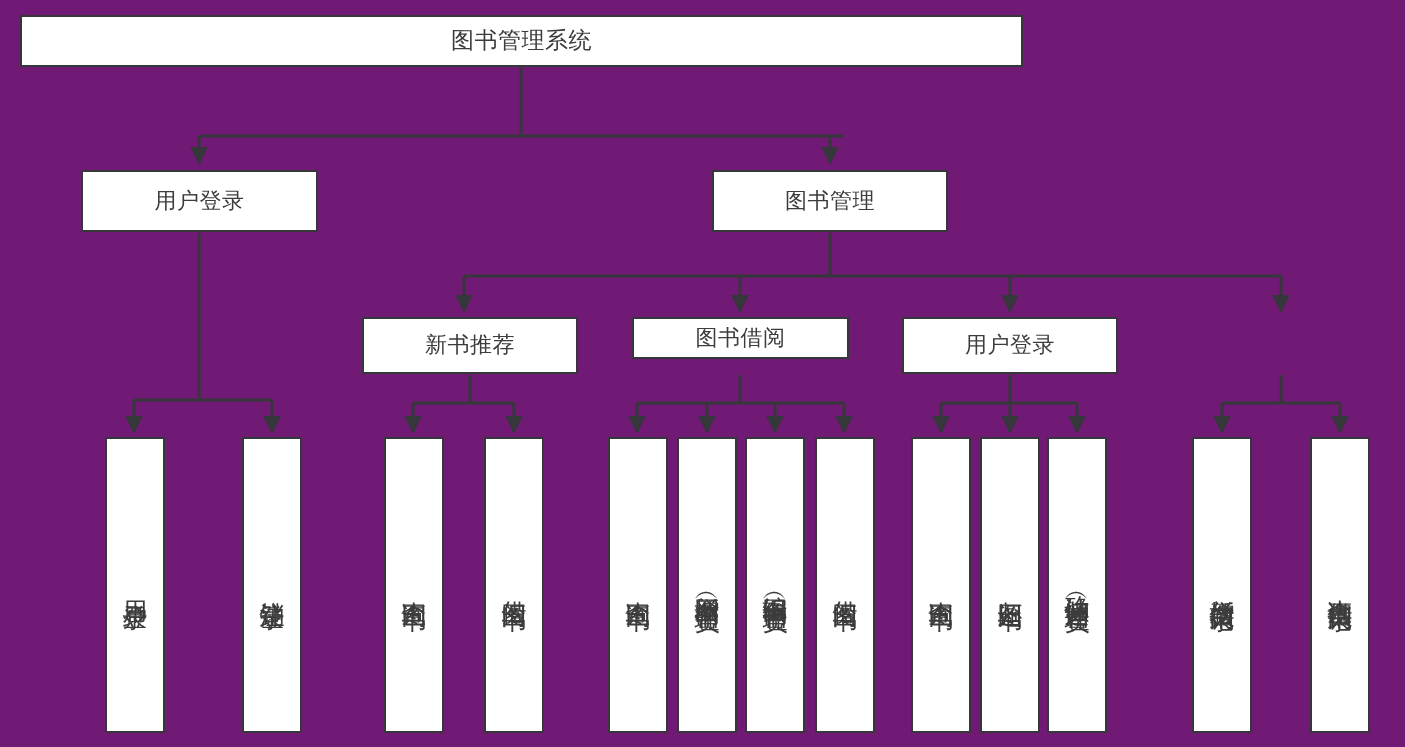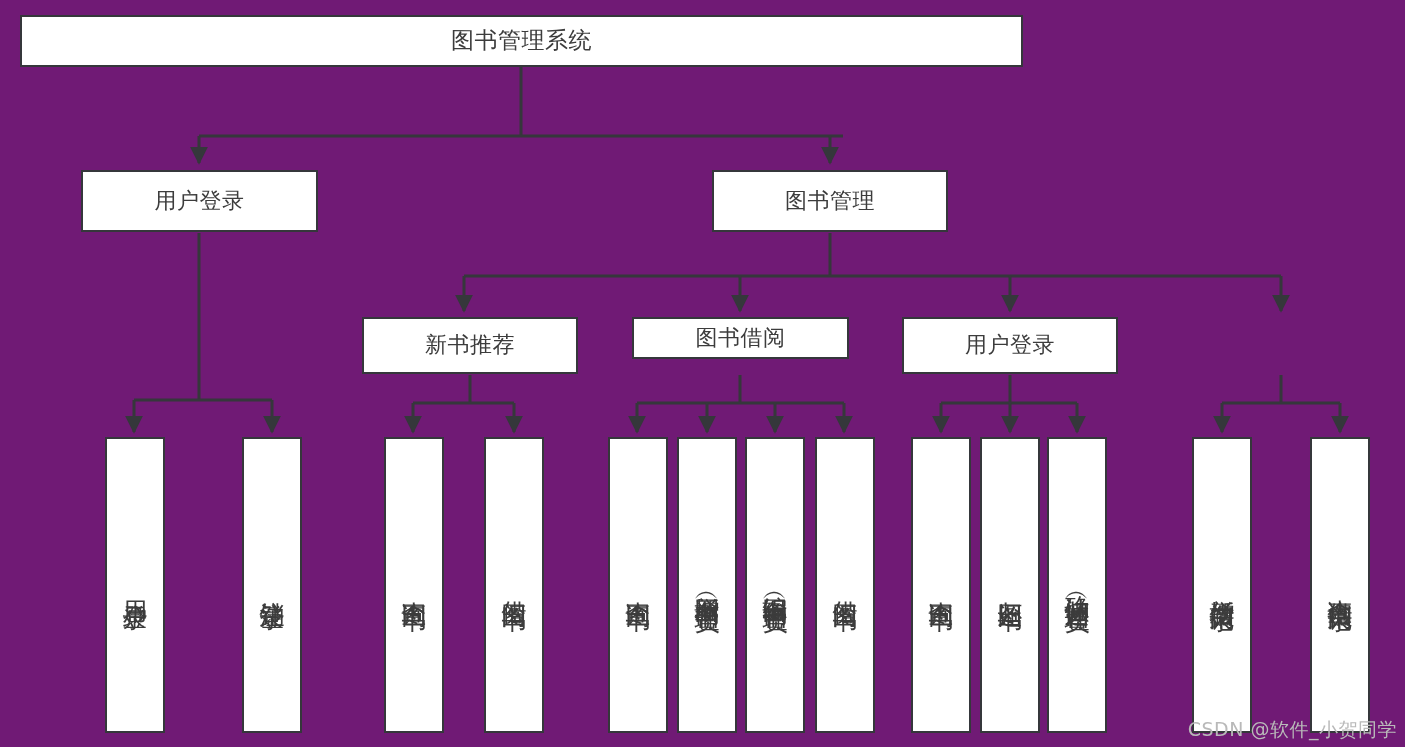--- a/index.html
+++ b/index.html
@@ -185,15 +185,14 @@
     <span class="lbl">确认归还（管理员）</span>
   </div>
 
   <div class="node v" style="left:1192px; top:437px; width:60px; height:296px;">
     <span class="lbl">新增借阅记录</span>
   </div>
   <div class="node v" style="left:1310px; top:437px; width:60px; height:296px;">
     <span class="lbl">查询借阅记录</span>
   </div>
 
-  <div class="watermark">CSDN @软件_小贺同学</div>
 
 </div>
 
 </body></html>

